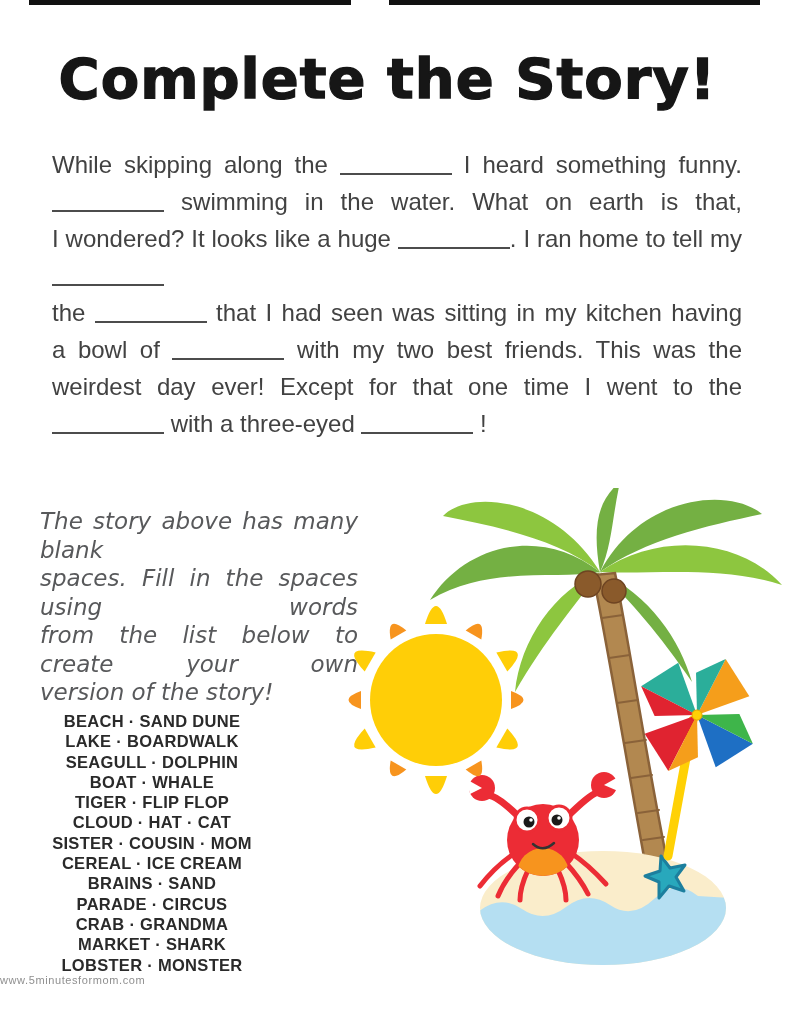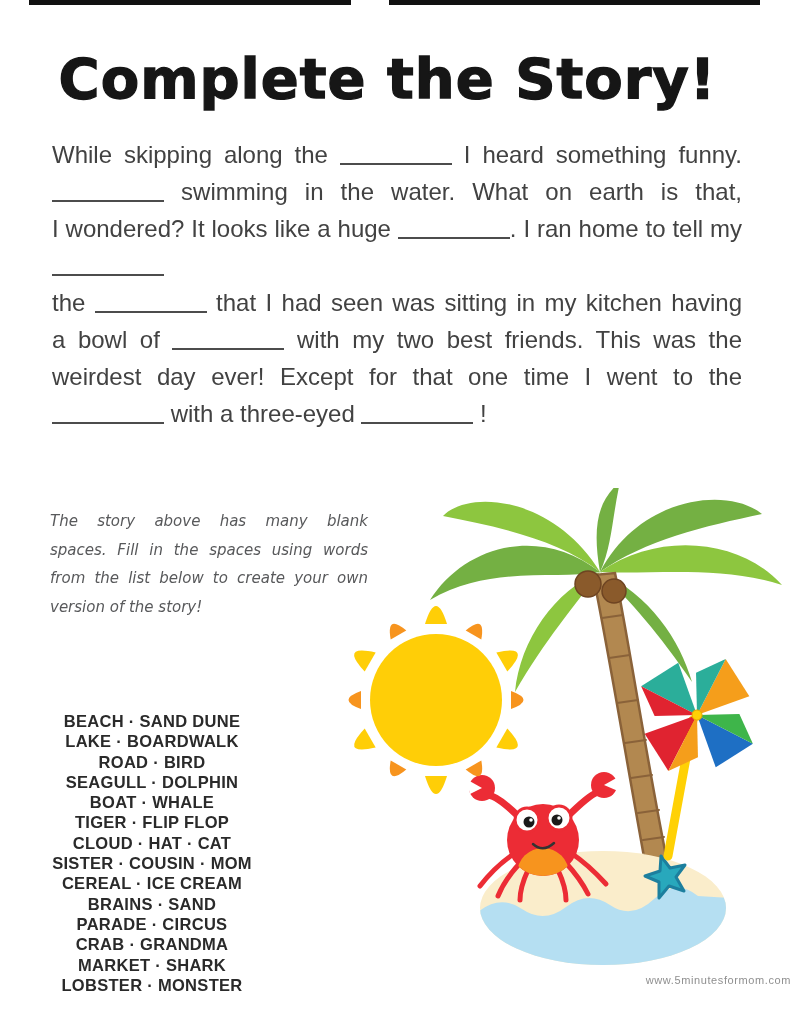--- a/index.html
+++ b/index.html
@@ -8,40 +8,40 @@
   
   .cut-line{position:absolute;top:0;left:29px;width:731px;height:5px;display:flex;}
   .cut-line .seg1{width:322px;height:5px;background:var(--line-black);}
   .cut-line .gap{width:38px;height:5px;}
   .cut-line .seg2{flex:1;height:5px;background:var(--line-black);}
   
   .title{position:absolute;top:46px;left:0;right:16px;text-align:center;
          font-family:"DejaVu Sans",sans-serif;font-weight:800;font-size:56px;
          color:#161616;letter-spacing:1px;-webkit-text-stroke:1.3px #161616;}
   
-  .story{position:absolute;top:136px;left:52px;width:690px;
+  .story{position:absolute;top:146px;left:52px;width:690px;
          font-size:24px;line-height:37px;color:var(--text-dark);}
   .story-line{text-align:justify;text-align-last:justify;white-space:normal;}
   .story-line.last{text-align:right;text-align-last:left;}
   .blank{display:inline-block;width:112px;height:1em;border-bottom:2px solid #4c4c4c;
          vertical-align:baseline;transform:translateY(2px);}
   
-  .instructions{position:absolute;top:507px;left:50px;width:318px;
+  .instructions{position:absolute;top:507px;left:40px;width:318px;
                 font-family:"DejaVu Sans",sans-serif;font-style:italic;
-                font-size:15px;line-height:28.5px;color:var(--text-gray);}
+                font-size:23px;line-height:28.5px;color:var(--text-gray);}
   .instr-line{text-align:justify;text-align-last:justify;}
   .instr-line.last{text-align:center;text-align-last:left;}
   
   .word-bank{position:absolute;top:664px;left:16px;width:272px;text-align:center;
              font-size:16.5px;font-weight:700;line-height:20.3px;color:var(--list-black);
              letter-spacing:0.3px;margin-top:47px;}
   
   .illustration{position:absolute;left:330px;top:488px;width:461px;height:487px;}
   
-  .footer{position:absolute;top:974px;left:0;right:0;text-align:right;
+  .footer{position:absolute;top:974px;left:0;right:0;text-align:left;
           font-size:11px;color:var(--footer-gray);letter-spacing:0.6px;}
   
   .f-sun{fill:var(--sun-yellow);}
   .f-ray-o{fill:var(--ray-orange);}
   .f-green{fill:var(--palm-green);}
   .f-green-d{fill:var(--palm-green-dark);}
   .f-trunk{fill:var(--trunk-brown);stroke:var(--trunk-outline);stroke-width:2.5;}
   .s-trunk{stroke:var(--trunk-outline);stroke-width:2;fill:none;stroke-linecap:round;}
   .f-coco{fill:var(--coconut-brown);stroke:#6E4422;stroke-width:1.5;}
   .f-sand{fill:var(--sand-cream);}
@@ -82,21 +82,20 @@
   <div class="instructions">
       <div class="instr-line"><span>The story above has many blank</span></div>
       <div class="instr-line"><span>spaces. Fill in the spaces using words</span></div>
       <div class="instr-line"><span>from the list below to create your own</span></div>
       <div class="instr-line last"><span>version of the story!</span></div>
     </div>
 
   <div class="word-bank">
       <div class="word-line"><span>BEACH · SAND DUNE</span></div>
       <div class="word-line"><span>LAKE · BOARDWALK</span></div>
-      <div class="word-line"><span>ROAD · BIRD</span></div>
       <div class="word-line"><span>SEAGULL · DOLPHIN</span></div>
       <div class="word-line"><span>BOAT · WHALE</span></div>
       <div class="word-line"><span>TIGER · FLIP FLOP</span></div>
       <div class="word-line"><span>CLOUD · HAT · CAT</span></div>
       <div class="word-line"><span>SISTER · COUSIN · MOM</span></div>
       <div class="word-line"><span>CEREAL · ICE CREAM</span></div>
       <div class="word-line"><span>BRAINS · SAND</span></div>
       <div class="word-line"><span>PARADE · CIRCUS</span></div>
       <div class="word-line"><span>CRAB · GRANDMA</span></div>
       <div class="word-line"><span>MARKET · SHARK</span></div>

